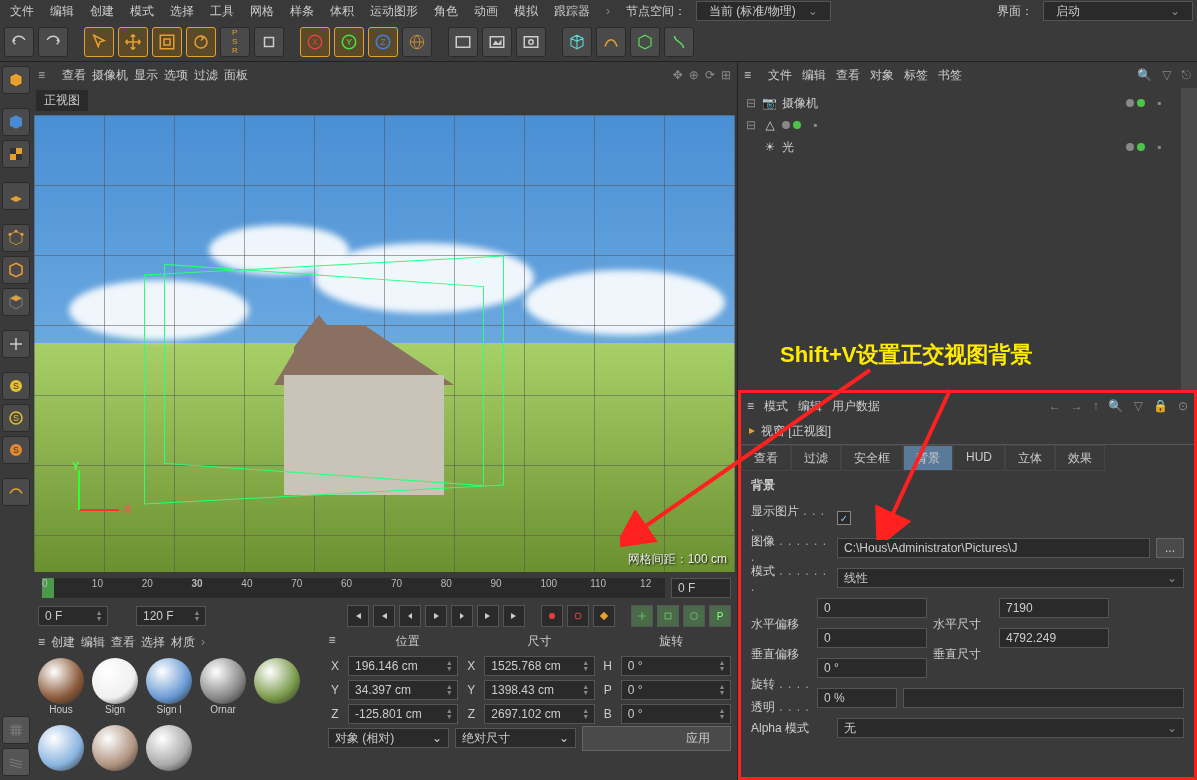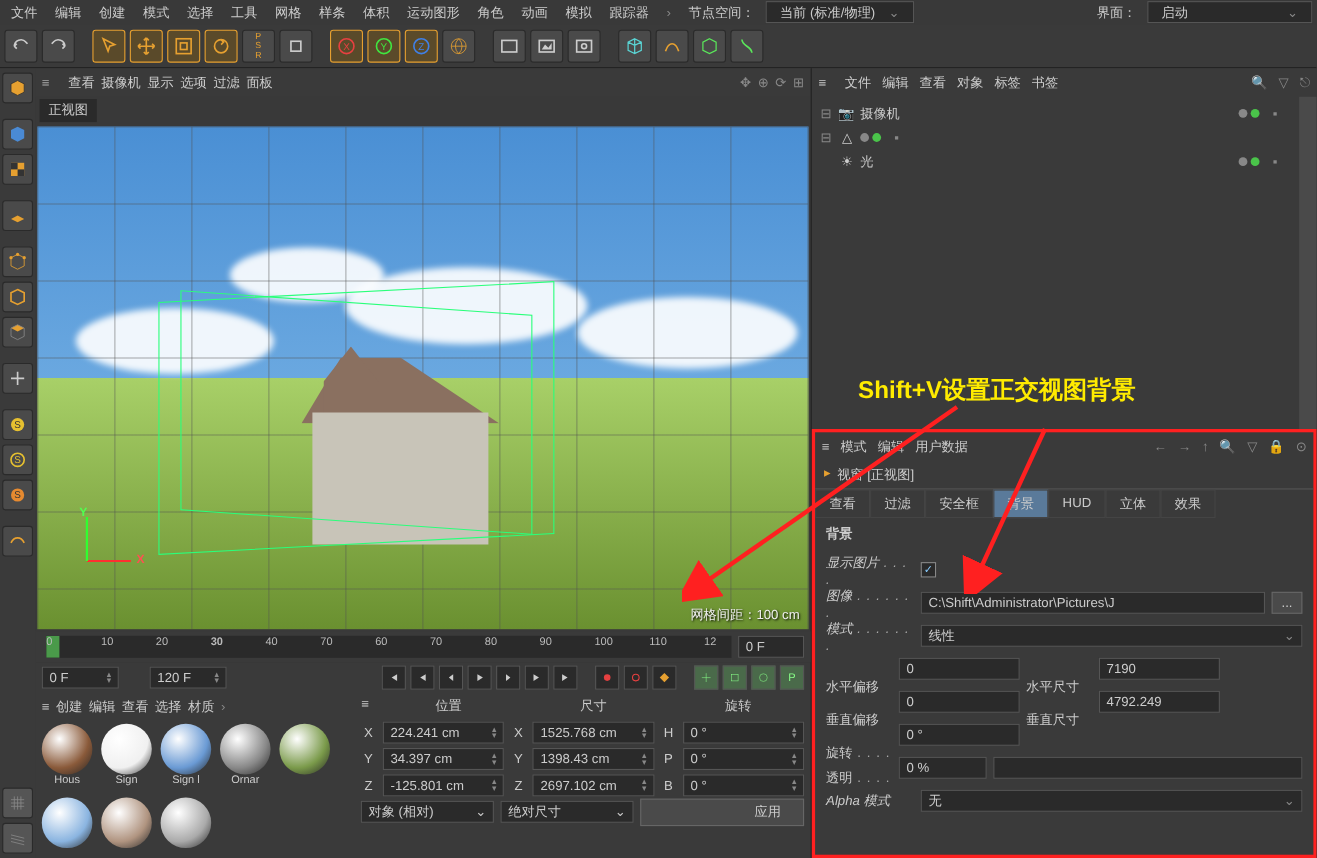--- a/index.html
+++ b/index.html
@@ -71,21 +71,21 @@
 .annot { position:absolute; top:340px; left:780px; color:#ffeb00; font-size:22px; font-weight:bold; z-index:50; }
 .redbox { border:3px solid #ff2020; }
 .attr-panel { height:390px; display:flex; flex-direction:column; }
 .attrhdr { height:26px; padding:0 6px; gap:10px; }
 .attrtitle { padding:4px 8px; border-bottom:1px solid #555; }
 .attrtabs { display:flex; height:26px; }
 .attrtabs div { padding:4px 12px; border:1px solid #444; }
 .attrtabs .act { background:#5a7a9a; }
 .attrbody { flex:1; padding:6px 10px; display:flex; flex-direction:column; gap:6px; }
 .arow { display:flex; align-items:center; height:24px; gap:6px; }
-.arow .albl { width:80px;font-style:italic; }
+.arow .albl { width:80px; }
 .arow .albl2 { width:60px;margin-top:32px; }
 .arow .dots4 { color:#aaa; letter-spacing:1px; }
 .ainput { flex:1; background:#2a2a2a; border:1px solid #555; height:20px; padding:0 6px; display:flex; align-items:center; }
 .chk { width:14px; height:14px; border:1px solid #888; background:#2a2a2a; display:flex; align-items:center; justify-content:center; }
 .chk.on::after { content:"✓"; font-size:10px; color:#8cf; }
 .arrow-red { position:absolute; z-index:40; }
 .btn { background:#4a4a4a; border:1px solid #666; padding:3px 20px; }
 .sidestrip { width:16px; background:#4a4a4a; }
 </style>
 </head>
@@ -513,21 +513,21 @@
         <div class="chdr">
           <div style="width:20px;flex:0 0 20px">≡</div>
           <div>位置</div>
           <div>尺寸</div>
           <div>旋转</div>
         </div>
         <div id="coord-rows">
             <div class="crow">
               <span class="clbl">X</span>
   <div class="cval">
-                <span>224.241 cm</span>
+                <span>196.146 cm</span>
                 <span class="spin">▴<br>▾</span>
               </div>
   <span class="clbl">X</span>
   <div class="cval">
                 <span>1525.768 cm</span>
                 <span class="spin">▴<br>▾</span>
               </div>
   <span class="clbl">H</span>
   <div class="cval">
                 <span>0 °</span>
@@ -663,21 +663,21 @@
         </div>
       <div style="padding:6px 10px;font-weight:bold">背景</div>
       <div class="attrbody">
         <div class="arow">
           <span class="albl"><span>显示图片</span><span class="dots4"> . . . .</span></span>
           <div class="chk on"></div>
         </div>
         <div class="arow">
           <span class="albl"><span>图像</span><span class="dots4"> . . . . . . .</span></span>
           <div class="ainput">
-              <span style="white-space:nowrap;overflow:hidden">C:\Shift\Administrator\Pictures\J</span>
+              <span style="white-space:nowrap;overflow:hidden">C:\Hous\Administrator\Pictures\J</span>
             </div>
           <div class="btn" style="padding:2px 8px">...</div>
         </div>
         <div class="arow">
           <span class="albl"><span>模式</span><span class="dots4"> . . . . . . .</span></span>
           <div class="ainput" style="justify-content:space-between">
               <span>线性</span>
               <span style="color:#888">⌄</span>
             </div>
         </div>

